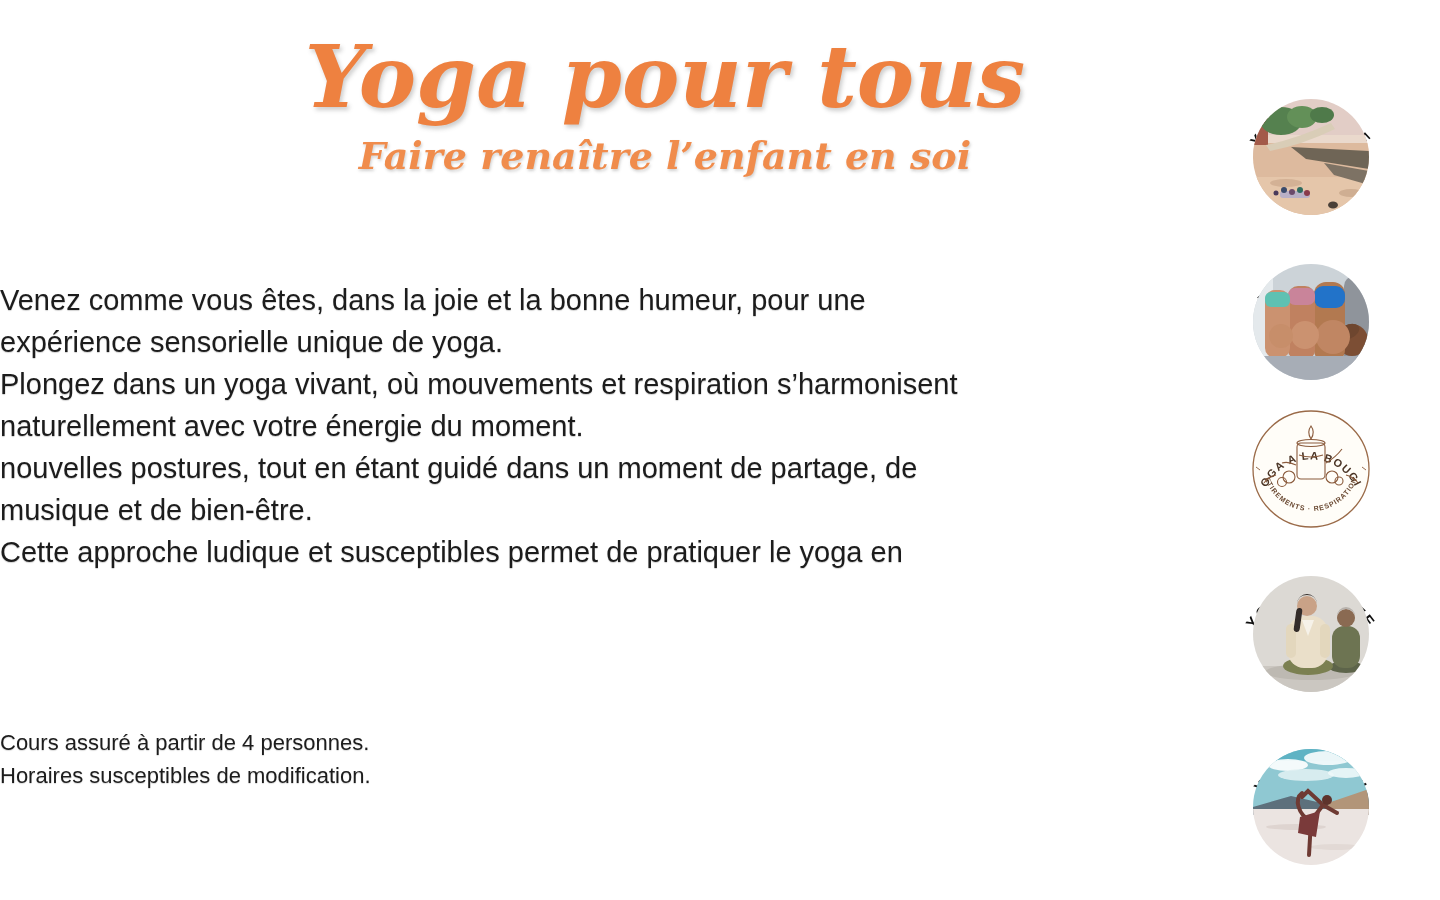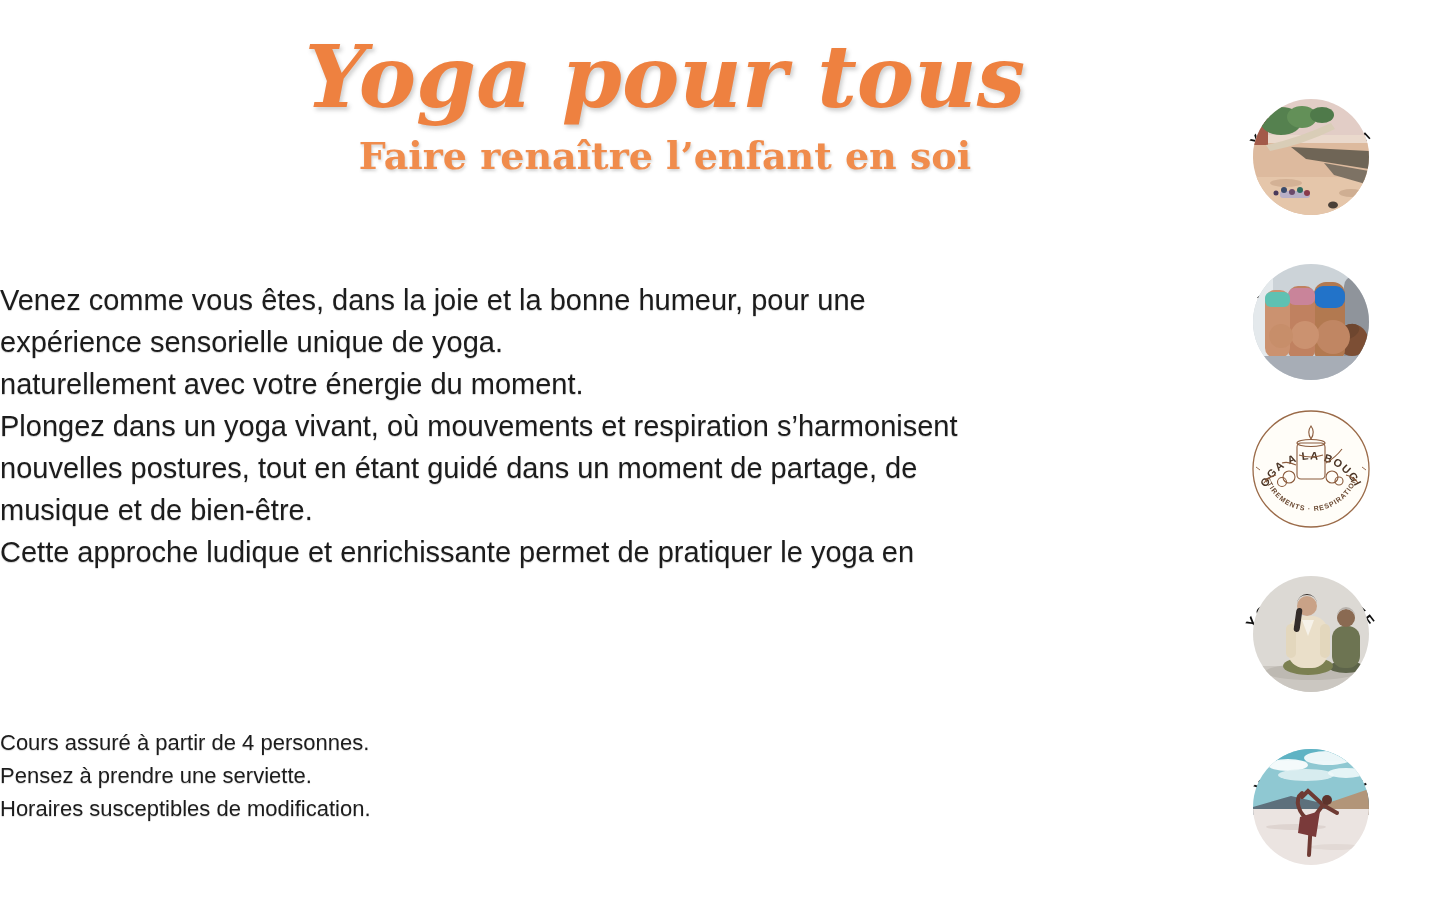--- a/index.html
+++ b/index.html
@@ -8,21 +8,21 @@
     font-family:"Liberation Sans", sans-serif;
     margin-top:12px;
   }
   .header{position:absolute;left:25px;top:16px;width:1280px;text-align:center;}
   .title{
     font-family:"DejaVu Serif", serif;font-style:italic;font-weight:bold;
     font-size:86px;line-height:1.15;color:#ee8140;
     text-shadow:2px 3px 4px rgba(90,90,90,0.30);
   }
   .subtitle{
-    font-family:"DejaVu Serif", serif;font-weight:bold;
+    font-family:"DejaVu Serif", serif;font-style:italic;font-weight:bold;
     font-size:38px;line-height:1.2;color:#f08c4c;margin-top:6px;
     text-shadow:1px 2px 3px rgba(90,90,90,0.28);
   }
   .body-text{
     position:absolute;left:0;top:267px;width:1280px;text-align:left;
     font-size:29px;line-height:42px;color:#1c1c1c;font-weight:500;
     text-shadow:0 1px 1px rgba(0,0,0,0.18);
   }
   .notes{
     position:absolute;left:0;top:714px;width:1280px;text-align:left;
@@ -40,30 +40,29 @@
 <div class="canvas">
 
   <div class="header">
     <div class="title">Yoga pour tous</div>
     <div class="subtitle">Faire renaître l’enfant en soi</div>
   </div>
 
   <div class="body-text">
     <div>Venez comme vous êtes, dans la joie et la bonne humeur, pour une</div>
     <div>expérience sensorielle unique de yoga.</div>
+    <div>Plongez dans un yoga vivant, où mouvements et respiration s’harmonisent</div>
     <div>naturellement avec votre énergie du moment.</div>
-    <div>Plongez dans un yoga vivant, où mouvements et respiration s’harmonisent</div>
     <div>nouvelles postures, tout en étant guidé dans un moment de partage, de</div>
     <div>musique et de bien-être.</div>
-    <div>Cette approche ludique et enrichissante permet de pratiquer le yoga en</div>
+    <div>Cette approche ludique et susceptibles permet de pratiquer le yoga en</div>
   </div>
 
   <div class="notes">
     <div>Cours assuré à partir de 4 personnes.</div>
-    <div>Pensez à prendre une serviette.</div>
     <div>Horaires susceptibles de modification.</div>
   </div>
 
   <div class="badge-rail">
 
     <div class="badge" style="top:39px;">
       <svg width="150" height="168" viewBox="0 0 150 168">
         <defs>
             <clipPath id="cp1">
               <circle cx="75" cy="106" r="58"></circle>

